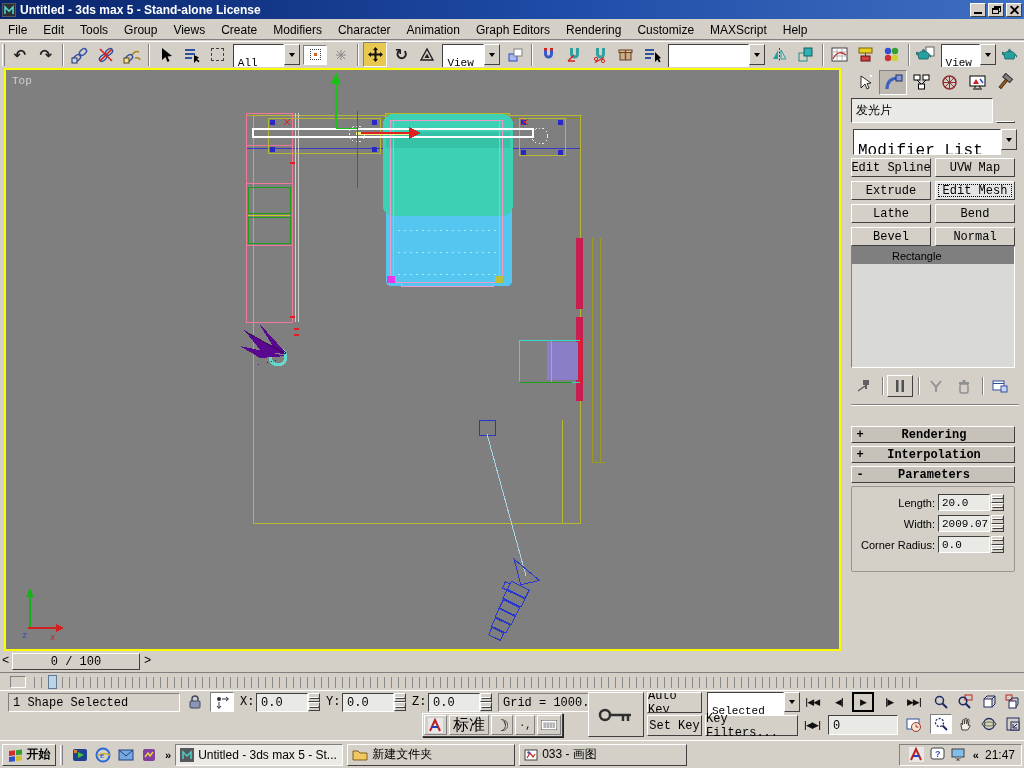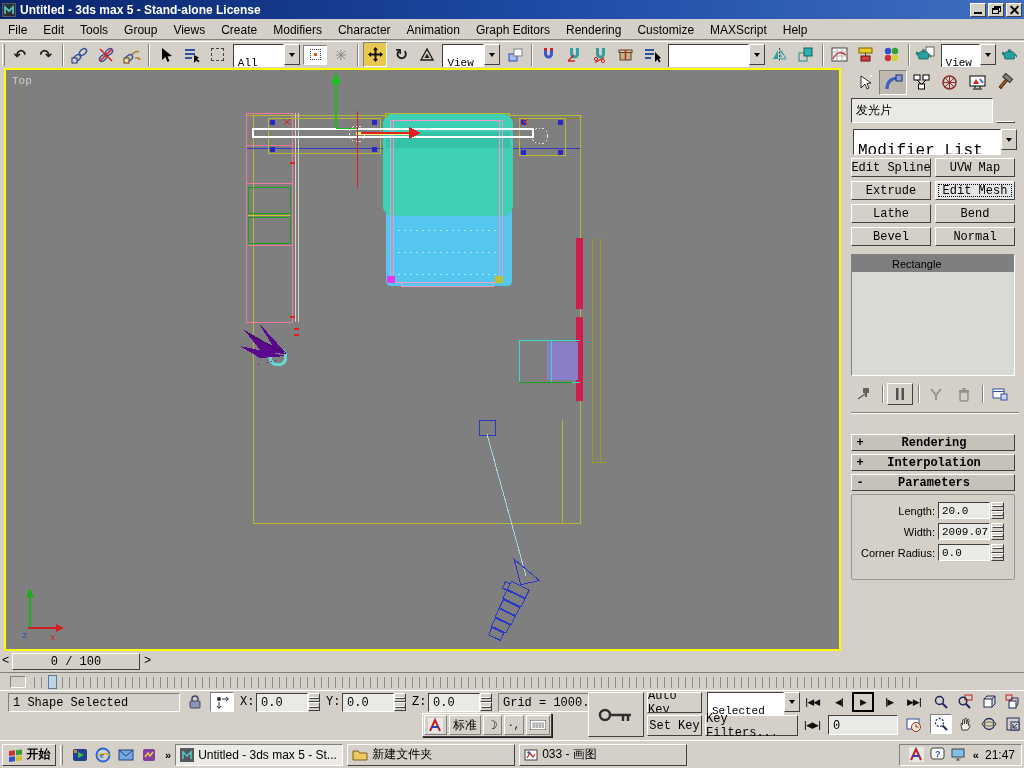--- a/index.html
+++ b/index.html
@@ -63,21 +63,21 @@
   .tab{width:28px;height:25px;display:flex;align-items:center;justify-content:center}
   .tab.active{background:#bdb9b1;border:1px solid;border-color:#808080 #fff #fff #808080}
   #namerow{display:flex;margin-top:6px;height:21px;align-items:flex-end;width:164px}
   #objname{flex:1;padding:3px 4px;font-size:12px}
   #colorswatch{width:19px;margin-left:3px;border:1px solid;border-color:#fff #404040 #404040 #fff}
   #modlist{width:164px;margin-top:6px}
   #btngrid{width:134px;margin-top:8px;display:grid;grid-template-columns:80px 80px;grid-gap:4px}
   .pbtn{height:19px;display:flex;align-items:center;justify-content:center;overflow:hidden;white-space:nowrap;
     font-family:"Liberation Mono","DejaVu Sans Mono",monospace;font-size:12px}
   .pbtn.focus{background:#e5e5e5;outline:1px dotted #000;outline-offset:-4px}
-  #stacklist{width:164px;height:122px;margin-top:8px;background:#d9d9d5;overflow:hidden}
+  #stacklist{width:164px;height:122px;background:#d9d9d5;overflow:hidden}
   #stacklist .srow{height:17px;background:#7f7f7f;padding-left:40px;display:flex;align-items:center;font-size:11px}
   #stacktools{width:164px;height:24px;margin-top:6px;display:flex;align-items:center}
   .stbtn{width:26px;height:22px;display:flex;align-items:center;justify-content:center;margin-right:2px}
   .stsep{width:2px;height:18px;border-left:1px solid #808080;border-right:1px solid #fff;margin:0 3px}
   #panelhr{width:168px;margin-top:6px;border-top:1px solid #808080;border-bottom:1px solid #fff}
   #rollouts{margin-top:20px;width:164px}
   .rollout{height:17px;margin-bottom:3px;display:flex;align-items:center;background:#c6c2ba;
     border:1px solid;border-color:#fff #404040 #404040 #fff;
     font-family:"Liberation Mono","DejaVu Sans Mono",monospace;font-size:12px;font-weight:bold}
   .rollout .st{width:16px;text-align:center}
@@ -110,21 +110,21 @@
   .vspin{position:absolute;width:12px;height:18px;display:flex;flex-direction:column}
   .vspin div{flex:1;display:flex;align-items:center;justify-content:center;background:#d4d0c8;
     border:1px solid;border-color:#fff #404040 #404040 #fff}
   .navbtn{position:absolute;width:22px;height:20px;display:flex;align-items:center;justify-content:center}
   .navbtn.pressed{background:#fff;border:1px solid;border-color:#808080 #fff #fff #808080}
   .pbk{position:absolute;height:20px;display:flex;align-items:center;justify-content:center;
     font-size:9px;font-weight:bold;letter-spacing:-1px;color:#101010;font-family:"DejaVu Sans",sans-serif}
   #imebar{position:absolute;left:422px;top:713px;height:24px;display:flex;align-items:stretch;
     background:#d4d0c8;border:1px solid;border-color:#fff #404040 #404040 #fff;box-shadow:1px 1px 0 #202020}
   #imebar .icell{display:flex;align-items:center;justify-content:center;border:1px solid;
-    border-color:#fff #808080 #808080 #fff;margin:1px;padding:0 3px;background:#d4d0c8;font-size:12px}
+    border-color:#fff #808080 #808080 #fff;margin:1px;padding:0 3px;background:#d4d0c8;font-size:16px}
 
   
   #taskbar{position:absolute;left:0;top:740px;width:1024px;height:28px;background:#d4d0c8;
     border-top:1px solid #fff;display:flex;align-items:center;padding:0 2px}
   #startbtn{width:54px;height:22px;display:flex;align-items:center;justify-content:center;font-weight:bold;font-size:12px}
   .qlicon{width:20px;height:20px;margin-left:3px;display:flex;align-items:center;justify-content:center}
   .task{width:168px;height:22px;margin-left:4px;display:flex;align-items:center;padding:0 4px;font-size:12px;
     white-space:nowrap;overflow:hidden}
   .task.active{background:#eceae4}
   .task .tlabel{overflow:hidden;white-space:nowrap;text-overflow:clip;margin-left:4px}

